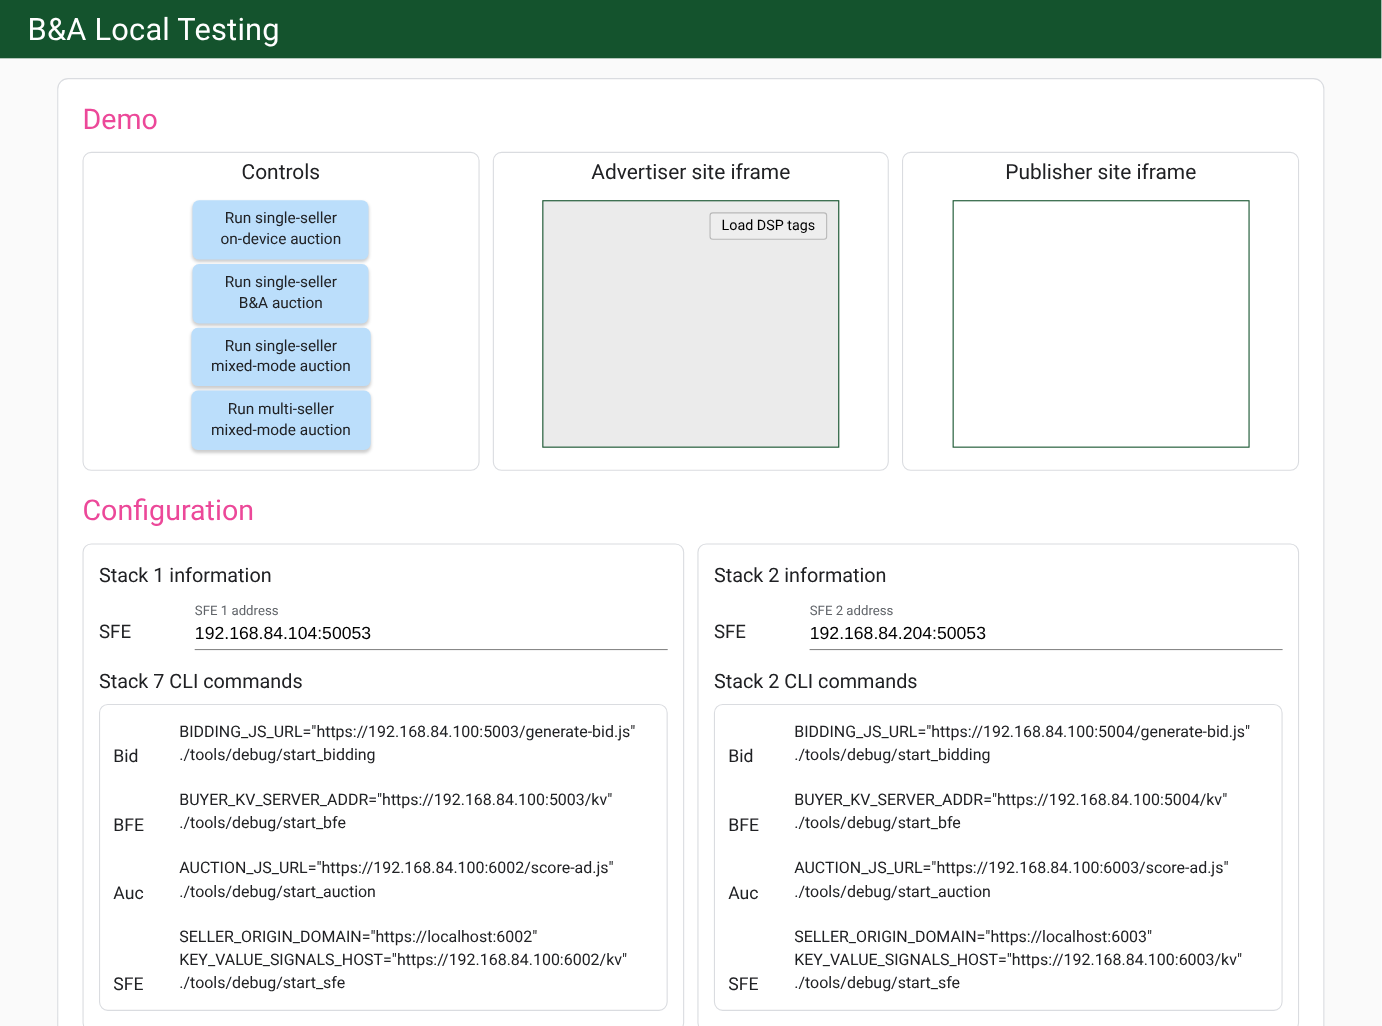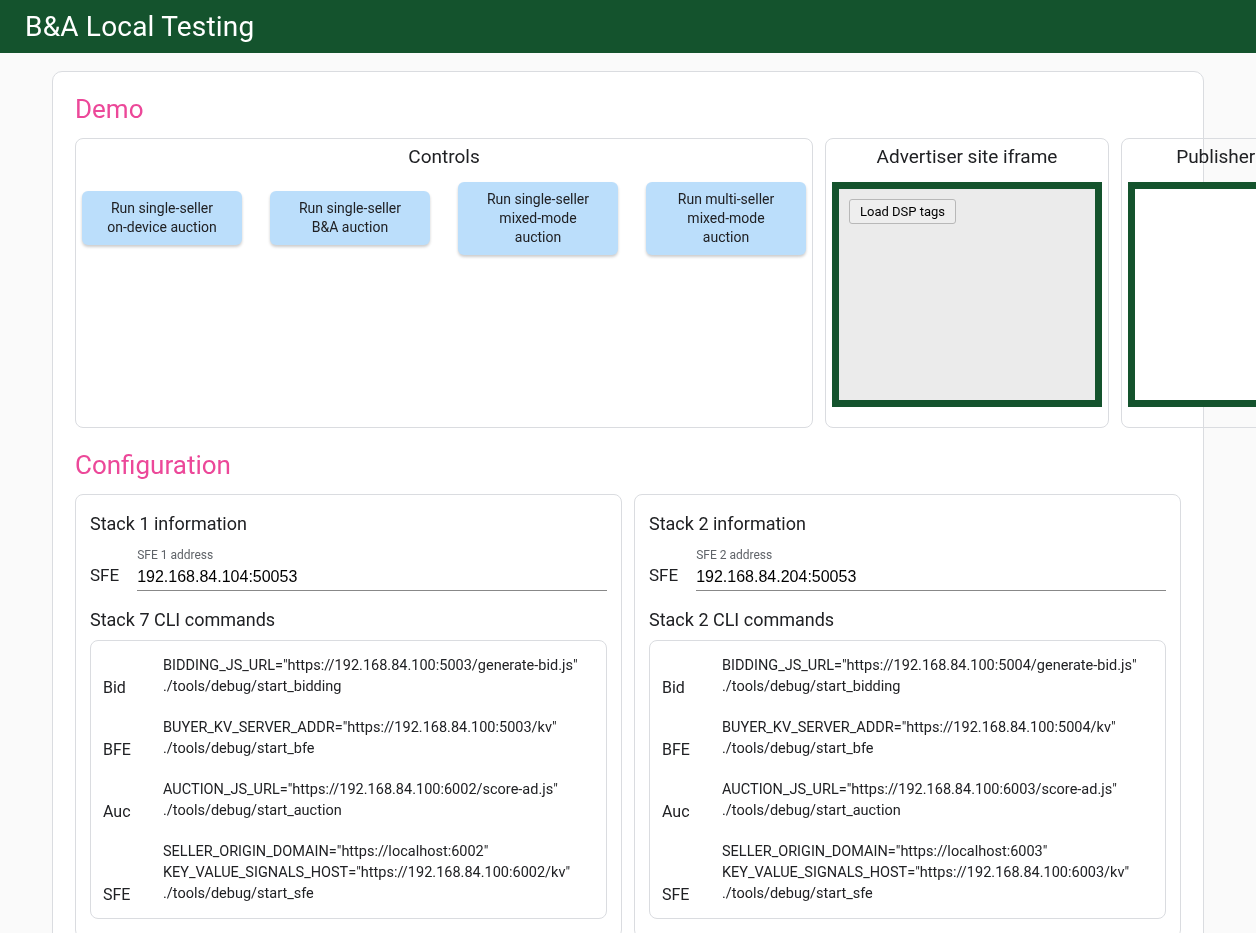--- a/index.html
+++ b/index.html
@@ -44,48 +44,48 @@
       min-height: 290px;
     }
     .panel-title {
       font-size: 19px;
       font-weight: 400;
       margin-bottom: 14px;
       text-align: center;
     }
     .btn-stack {
       display: flex;
-      flex-direction: row;
-      gap: 28px;
+      flex-direction: column;
+      gap: 4px;
       align-items: center;
     }
     .auction-btn {
       background: #bbdefb;
       border: none;
       border-radius: 6px;
       padding: 8px 18px;
       font-size: 14px;
       text-align: center;
       cursor: pointer;
       box-shadow: 0 2px 3px rgba(0,0,0,0.2);
       white-space: pre-line;
       line-height: 1.35;
       font-family: inherit;
       color: #202124;
       min-width: 160px;
     }
     .iframe-box {
-      border: 7px solid #14532d;
+      border: 1px solid #14532d;
       background: #ebebeb;
       width: 270px;
       height: 225px;
       padding: 10px;
       display: flex;
       align-items: flex-start;
-      justify-content: flex-start;
+      justify-content: flex-end;
     }
     .iframe-box.white { background: #fff; }
     .small-btn {
       background: #eee;
       border: 1px solid #b8b8b8;
       border-radius: 3px;
       padding: 4px 10px;
       font-size: 13px;
       cursor: pointer;
       font-family: inherit;
@@ -113,20 +113,21 @@
       margin-bottom: 18px;
     }
     .sfe-label {
       font-size: 17px;
       font-weight: 400;
       padding-bottom: 6px;
     }
     .input-wrap {
       flex: 1;
       position: relative;
+      margin-left: 40px;
     }
     .float-label {
       font-size: 12px;
       color: #5f6368;
       margin-bottom: 2px;
       display: block;
     }
     .text-input {
       width: 100%;
       border: none;

